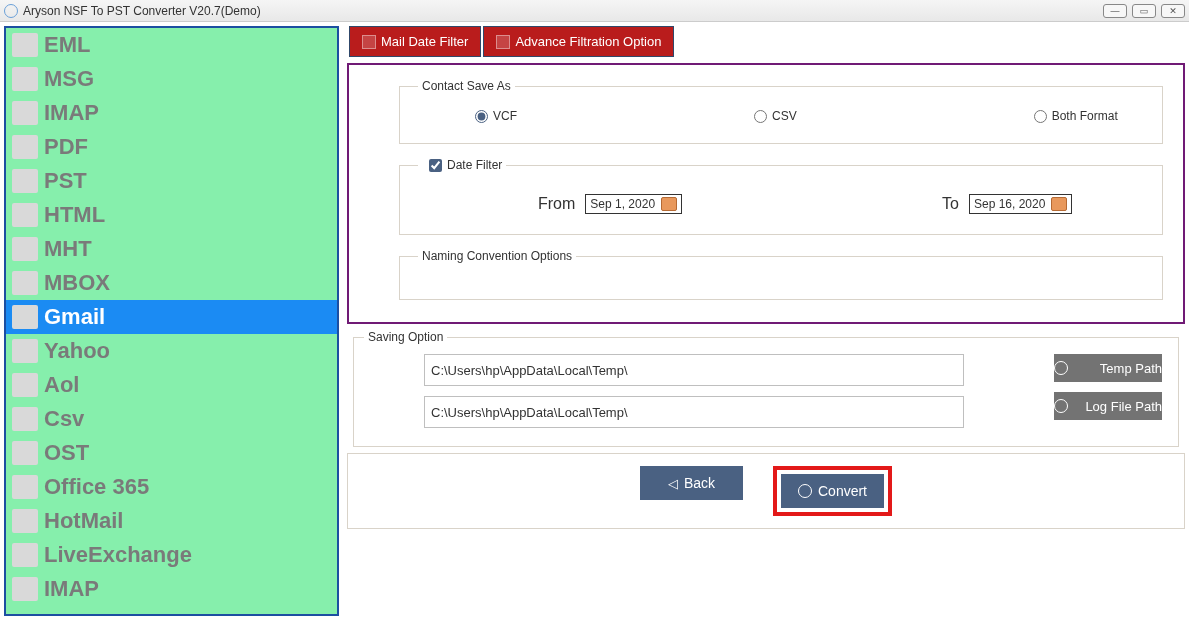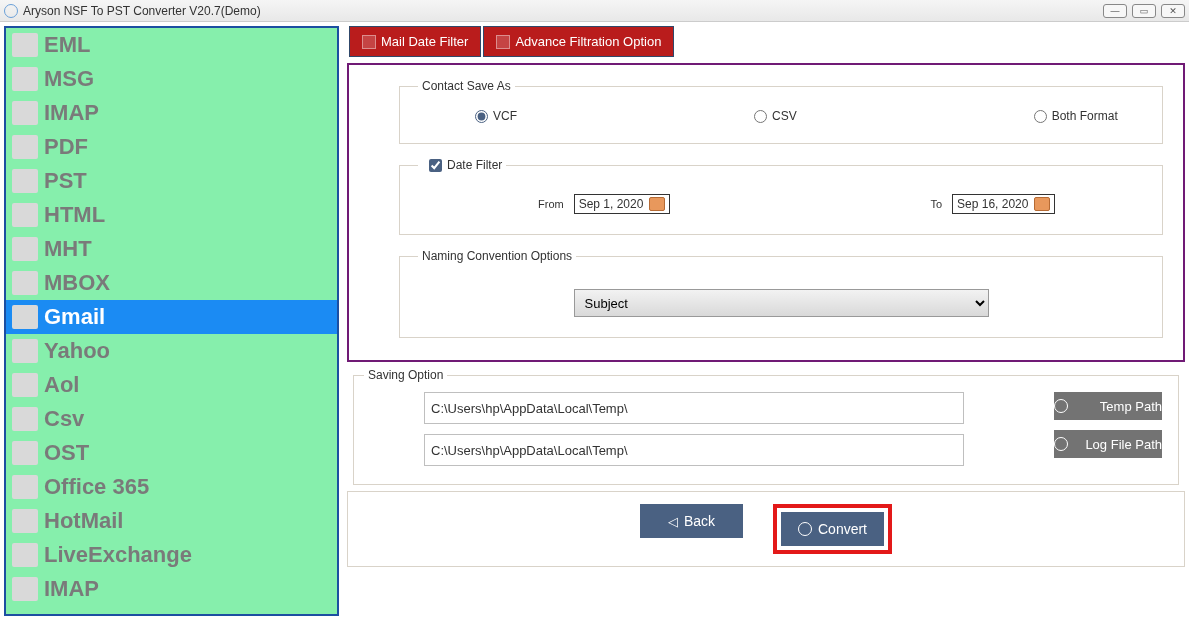--- a/index.html
+++ b/index.html
@@ -20,21 +20,21 @@
 .tab-row { display:flex; gap:2px; padding-left:2px; }
 .tab { background:#b91c1c; color:#fff; padding:7px 12px; font-size:13px; display:flex; align-items:center; gap:5px; cursor:pointer; border:1px solid #30486a; }
 .tab .t-icon { width:14px; height:14px; background:rgba(255,255,255,0.18); display:inline-block; border:1px solid rgba(255,255,255,0.4); }
 .panel { border:2px solid #701a75; padding:8px 10px; }
 fieldset { border:1px solid #d9d3c9; margin:6px 10px 14px 40px; padding:16px 18px 20px 18px; }
 legend { font-size:12px; color:#333; padding:0 4px; }
 .radio-row { display:flex; gap:230px; padding-left:50px; }
 .radio, .check { display:flex; align-items:center; gap:5px; font-size:12px; color:#333;margin-left:7px; }
 .radio input, .check input { margin:0; accent-color:#4a6182; }
 .date-row { display:flex; gap:60px; padding-left:120px; padding-top:6px; align-items:center; }
-.date-label { font-size:11px; color:#333; margin-right:2px; }
+.date-label { font-size:16px; color:#333; margin-right:2px; }
 .date-box { border:1px solid #333; padding:2px 4px; font-size:12px; color:#333; display:flex; align-items:center; gap:6px; background:#fff; }
 .date-btn { width:16px; height:14px; background:#e8985c; border:1px solid #b56a34; border-radius:2px; }
 .select-wrap { margin:10px auto 0 auto; width:415px; }
 select { width:100%; height:28px; font-size:13px; background:linear-gradient(#f2f2f2,#d9d9d9); border:1px solid #999; padding:0 6px; }
 .saving-fieldset { border:1px solid #d9d3c9; margin:0 6px; padding:10px 10px 18px 10px; }
 .path-input { width:540px; height:32px; border:1px solid #bfbfbf; font-size:13px; padding:2px 6px; color:#333; }
 .path-btn { width:108px; height:28px; background:#737373; color:#fff; border:none; display:flex; align-items:center; justify-content:space-between; gap:6px; font-size:13px; cursor:pointer; }
 .path-btn .p-icon { width:14px; height:14px; border:1.5px solid #fff; border-radius:50%; display:inline-block; }
 .saving-flex { display:flex; gap:20px; align-items:flex-start; }
 .left-paths { display:flex; flex-direction:column; gap:10px; margin-left:60px; }
@@ -181,25 +181,20 @@
             <div class="date-box">
               <span>Sep 16, 2020</span>
               <span class="date-btn"></span>
             </div>
           </div>
         </div>
       </fieldset>
 
       <fieldset>
         <legend>Naming Convention Options</legend>
-        <div class="select-wrap">
-          <select>
-            <option>Subject</option>
-          </select>
-        </div>
       </fieldset>
     </div>
 
     <fieldset class="saving-fieldset">
       <legend>Saving Option</legend>
       <div class="saving-flex">
         <div class="left-paths">
           <input class="path-input" value="C:\Users\hp\AppData\Local\Temp\" style="">
           <input class="path-input" value="C:\Users\hp\AppData\Local\Temp\" style="">
         </div>

